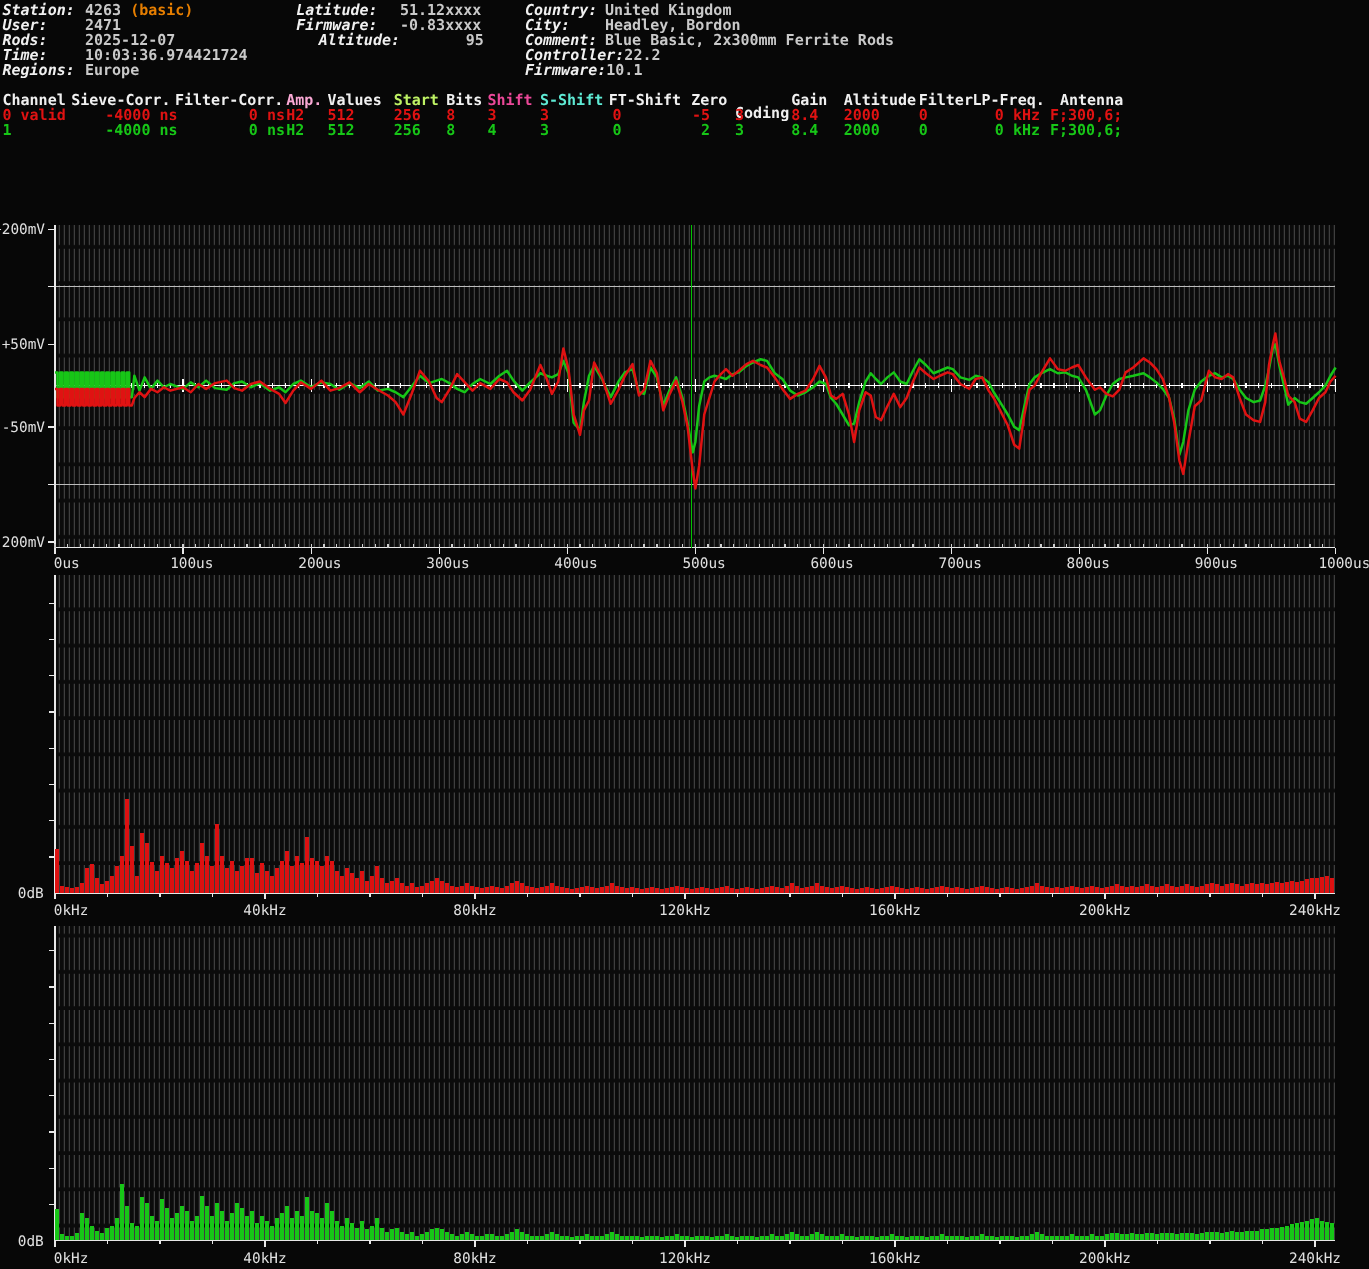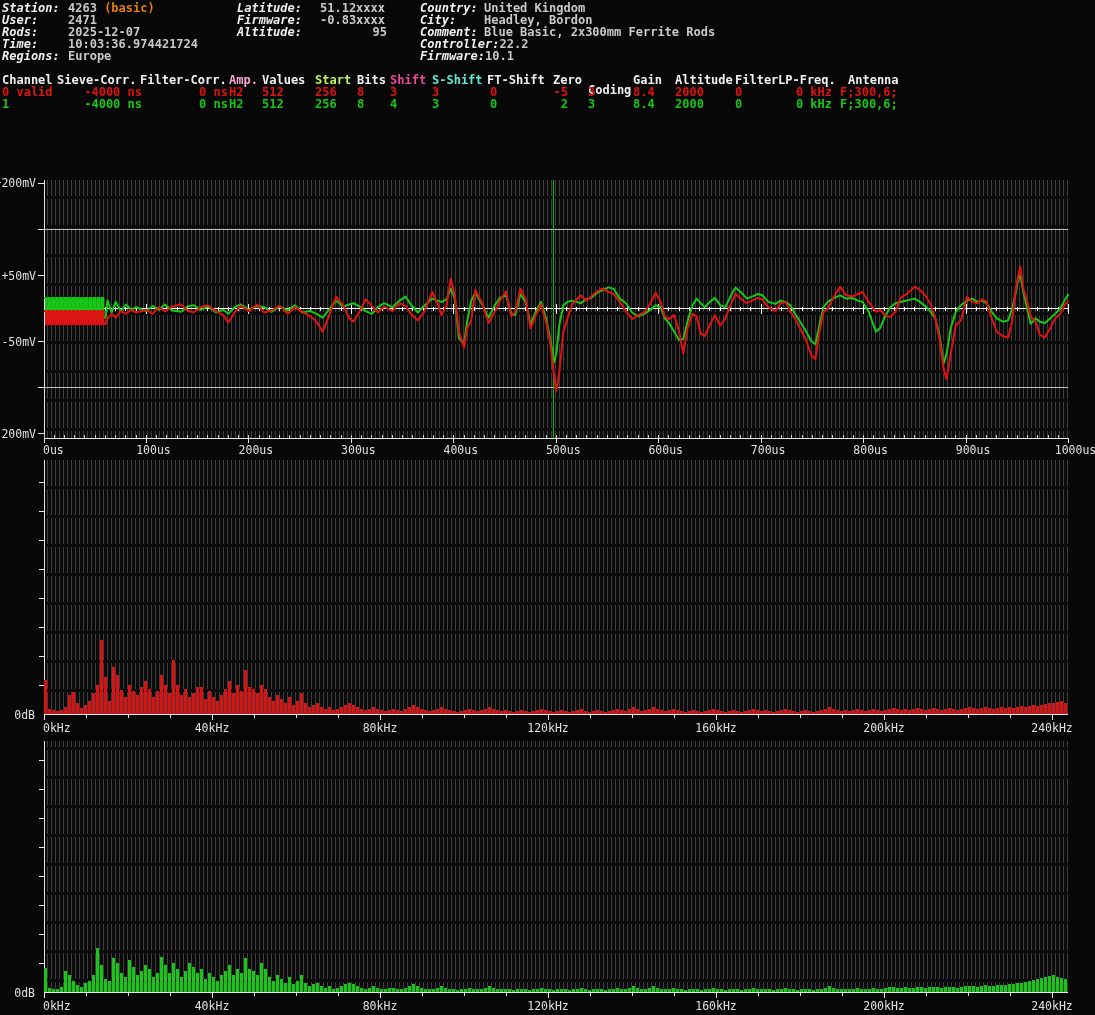--- a/index.html
+++ b/index.html
@@ -24,21 +24,21 @@
 <div class="abs" id="hdr-g1" style="left:2px;top:2px;width:230px;height:62px;">
     <div class="hdr-row" style="left: 0px; top: 0px;"><span class="hdr-label" style="min-width: 66px;">Station:</span><span class="hdr-value">4263</span><span class="hdr-badge"> (basic)</span></div>
     <div class="hdr-row" style="left: 0px; top: 12px;"><span class="hdr-label" style="min-width: 66px;">User:</span><span class="hdr-value">2471</span></div>
     <div class="hdr-row" style="left: 0px; top: 24px;"><span class="hdr-label" style="min-width: 66px;">Rods:</span><span class="hdr-value">2025-12-07</span></div>
     <div class="hdr-row" style="left: 0px; top: 36px;"><span class="hdr-label" style="min-width: 66px;">Time:</span><span class="hdr-value">10:03:36.974421724</span></div>
     <div class="hdr-row" style="left: 0px; top: 48px;"><span class="hdr-label" style="min-width: 66px;">Regions:</span><span class="hdr-value">Europe</span></div>
   </div>
 <div class="abs" id="hdr-g2" style="left:237px;top:2px;width:180px;height:40px;">
     <div class="hdr-row" style="left: 0px; top: 0px;"><span class="hdr-label" style="min-width: 83px;">Latitude:</span><span class="hdr-value">51.12xxxx</span></div>
     <div class="hdr-row" style="left: 0px; top: 12px;"><span class="hdr-label" style="min-width: 83px;">Firmware:</span><span class="hdr-value">-0.83xxxx</span></div>
-    <div class="hdr-row" style="left: 0px; top: 24px;"><span class="hdr-label" style="min-width: 83px;">Altitude:</span><span class="hdr-value val-right" style="width: 67px;">95</span></div>
+    <div class="hdr-row" style="left: 0px; top: 24px;"><span class="hdr-label" style="min-width: 83px; text-align: right;">Altitude:</span><span class="hdr-value val-right" style="width: 67px;">95</span></div>
   </div>
 <div class="abs" id="hdr-g3" style="left:420px;top:2px;width:480px;height:62px;">
     <div class="hdr-row" style="left: 0px; top: 0px;"><span class="hdr-label" style="min-width: 64px;">Country:</span><span class="hdr-value">United Kingdom</span></div>
     <div class="hdr-row" style="left: 0px; top: 12px;"><span class="hdr-label" style="min-width: 64px;">City:</span><span class="hdr-value">Headley, Bordon</span></div>
     <div class="hdr-row" style="left: 0px; top: 24px;"><span class="hdr-label" style="min-width: 64px;">Comment:</span><span class="hdr-value">Blue Basic, 2x300mm Ferrite Rods</span></div>
     <div class="hdr-row" style="left: 0px; top: 36px;"><span class="hdr-label" style="min-width: 64px;">Controller:</span><span class="hdr-value">22.2</span></div>
     <div class="hdr-row" style="left: 0px; top: 48px;"><span class="hdr-label" style="min-width: 64px;">Firmware:</span><span class="hdr-value">10.1</span></div>
   </div>
 
 <div class="abs" id="chan-table" style="left:0;top:74px;width:1095px;height:40px;">

